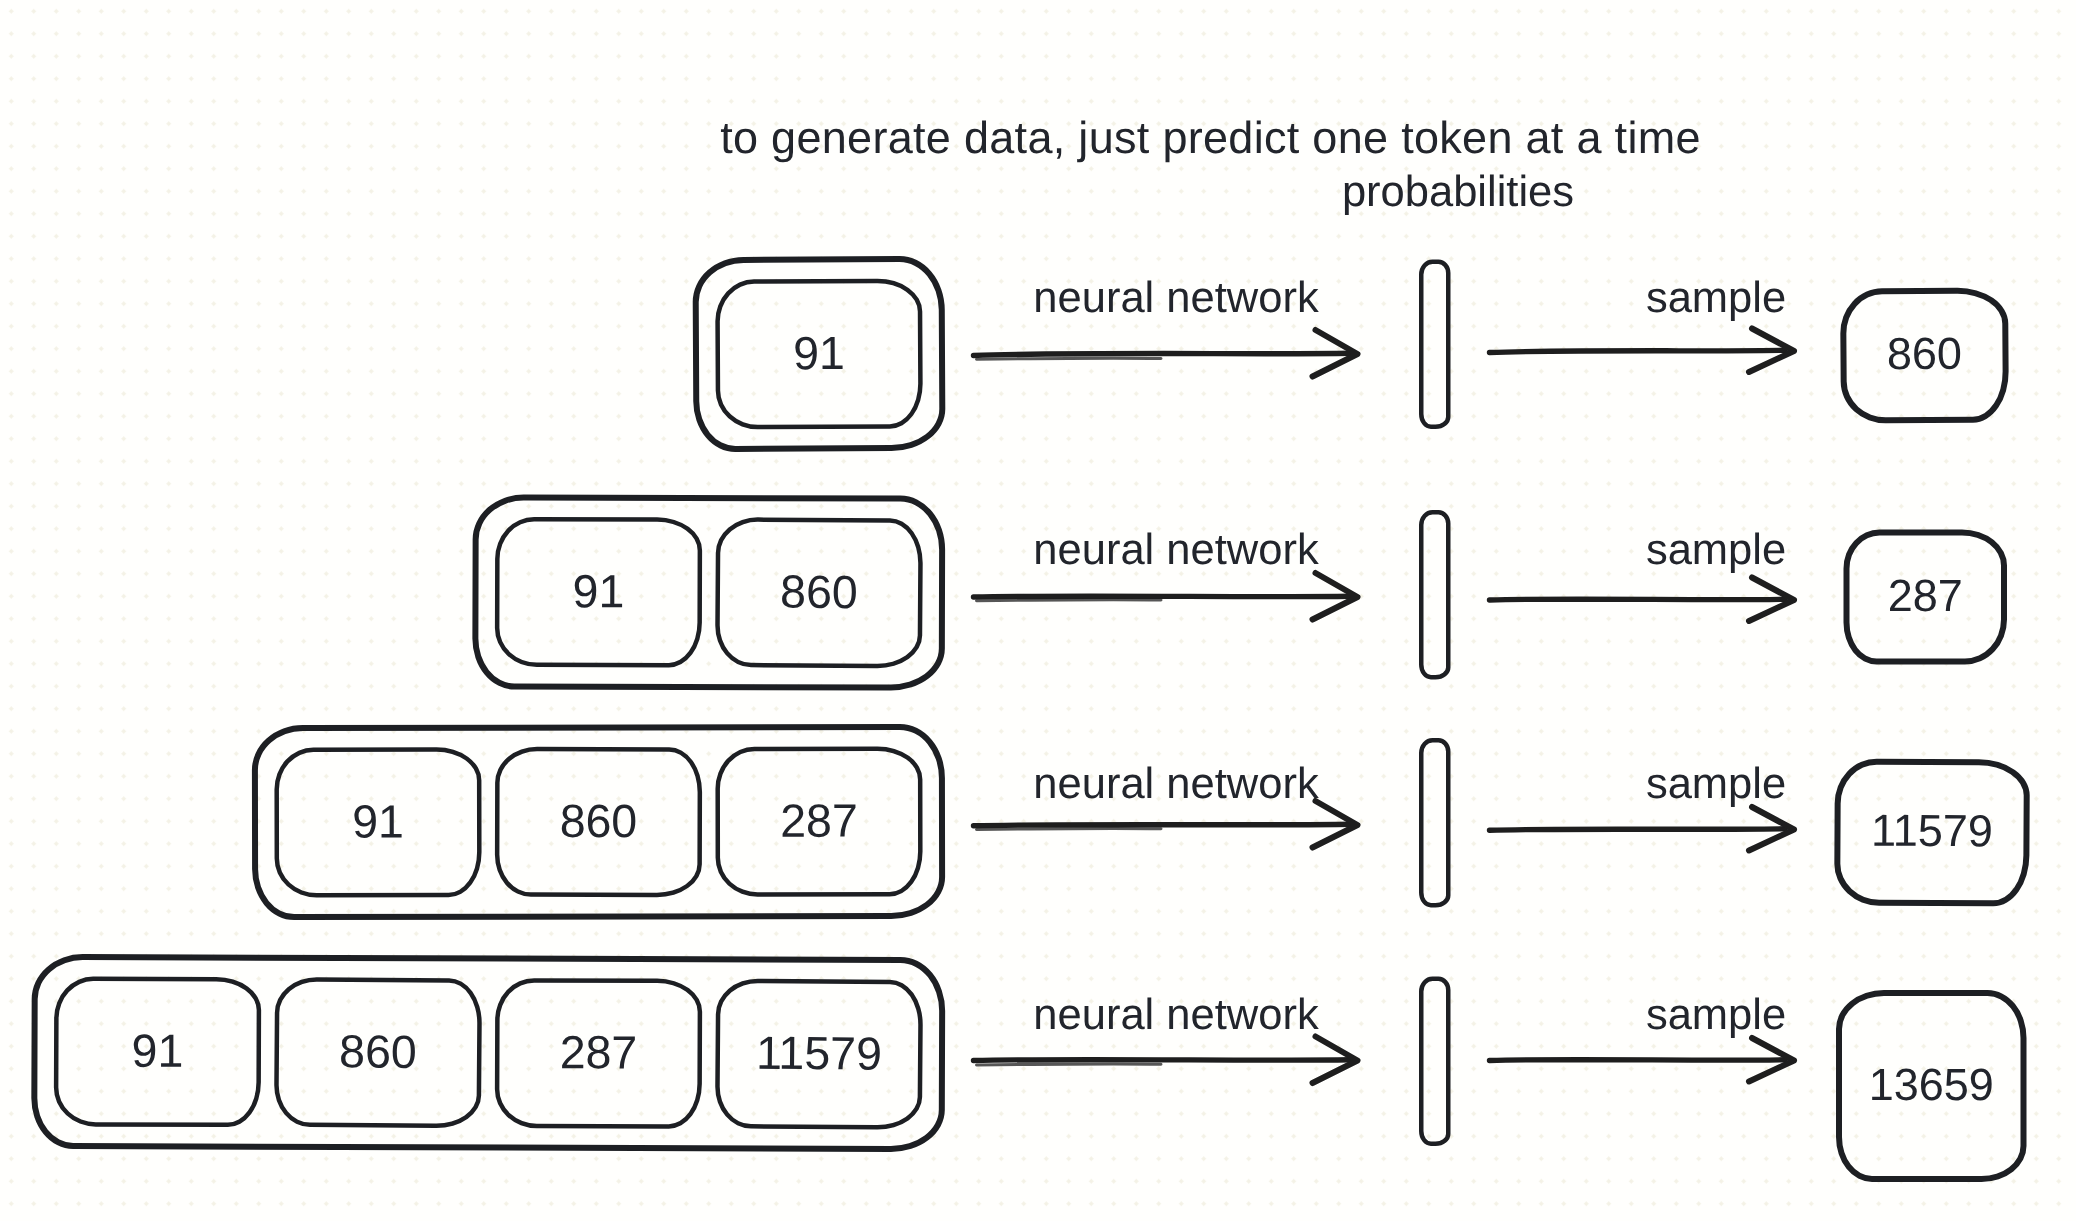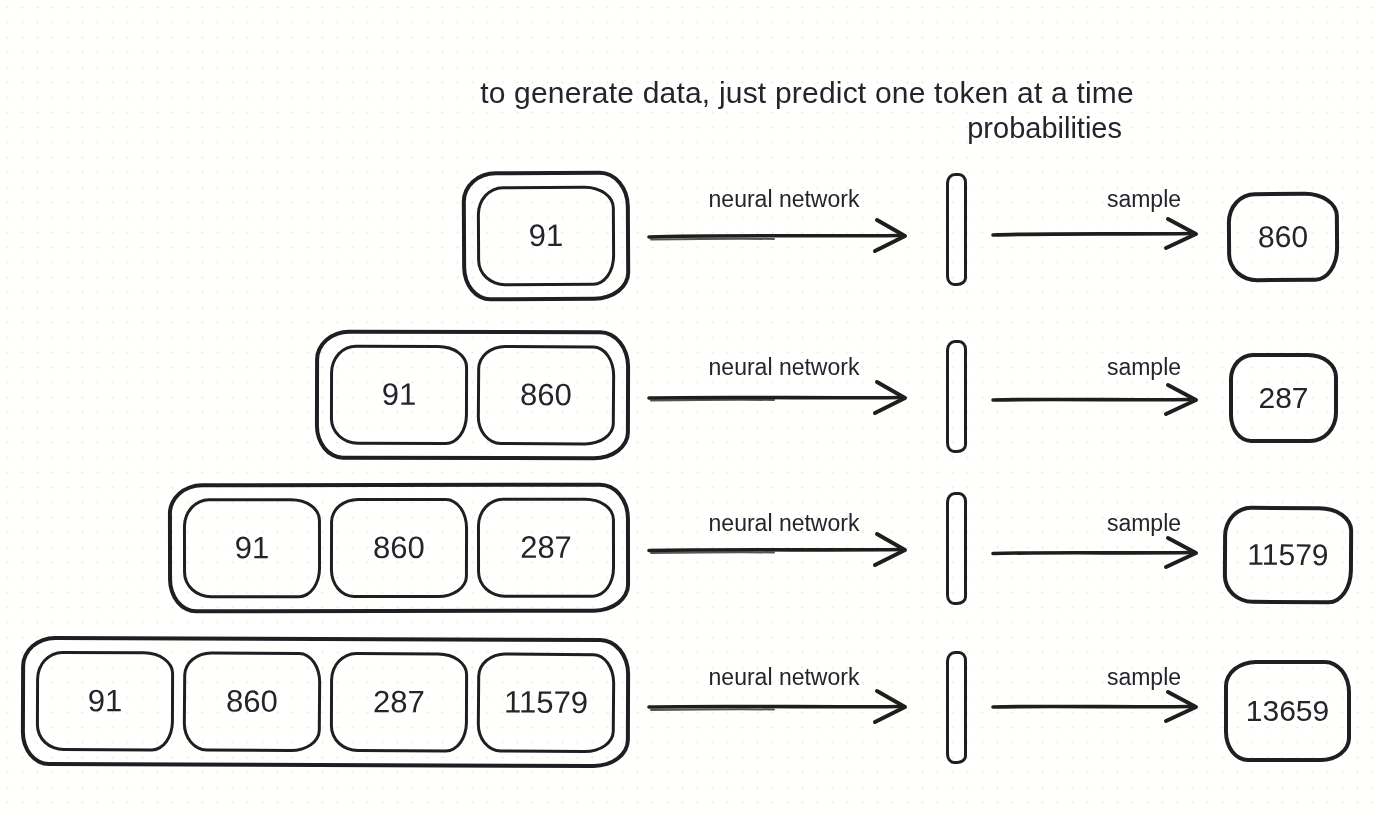--- a/index.html
+++ b/index.html
@@ -10,42 +10,42 @@
     background-size: 15px 15px;
     font-family:"Liberation Sans", "DejaVu Sans", sans-serif;
     color:#22252c;
   }
   .title {
     position:absolute; top:28px; left:340px; width:934px;
     text-align:center; font-size:30px; letter-spacing:0.2px;margin-top:48px;
   }
   .prob-label {
     position:absolute; top:112px; left:822px; width:300px;
-    text-align:right; font-size:29px;
+    text-align:center; font-size:29px;
   }
   .token-container {
     position:absolute; right:754px;
     display:flex; gap:9px; padding:11px; align-items:center;
     border:4.5px solid #1d1f23;
     border-radius:34px 30px 36px 28px / 30px 36px 28px 34px;
     background:transparent;
   }
   .r0c { top:171px; transform:rotate(-0.3deg); }
   .r1c { top:330px; transform:rotate(0.15deg); }
   .r2c { top:483px; transform:rotate(-0.1deg); }
   .r3c { top:637px; transform:rotate(0.2deg); }
   .token {
     width:138px; height:100px; box-sizing:border-box;
     display:flex; align-items:center; justify-content:center;
     border:3.5px solid #1d1f23; font-size:31px;
     border-radius:26px 30px 22px 28px / 28px 22px 30px 26px;
   }
   .token:nth-child(even){ border-radius:28px 22px 30px 24px / 24px 30px 22px 28px; transform:rotate(0.25deg); }
   .nn-label, .sample-label {
-    position:absolute; text-align:center; font-size:23px; line-height:30px;
+    position:absolute; text-align:center; font-size:29px; line-height:30px;
   }
   .nn-label { left:648px; width:272px; }
   .sample-label { left:1044px; width:200px; }
   .arrow { position:absolute; height:44px; }
   .arrow path { stroke:#1e1e1e; fill:none; stroke-linecap:round; stroke-linejoin:round; }
   .arrow .shaft { stroke-width:3.6px; }
   .arrow .shaft2 { stroke-width:2px; opacity:.75; }
   .arrow .head { stroke-width:4px; }
   .arrow.nn { left:646px; width:272px; }
   .arrow.sample { left:990px; width:218px; }
@@ -55,21 +55,21 @@
   }
   .output {
     position:absolute; box-sizing:border-box;
     display:flex; align-items:center; justify-content:center;
     border:4px solid #1d1f23; font-size:30px;
     border-radius:28px 34px 24px 30px / 30px 24px 34px 28px;
   }
   .out0 { left:1227px; top:192px; width:112px; height:90px; transform:rotate(-0.4deg); }
   .out1 { left:1229px; top:353px; width:109px; height:90px; border-radius:24px 30px 28px 22px / 26px 24px 30px 28px; }
   .out2 { left:1223px; top:506px; width:130px; height:98px; transform:rotate(0.3deg); }
-  .out3 { left:1224px; top:660px; width:127px; height:102px; border-radius:32px 26px 30px 24px / 26px 32px 24px 30px; }
+  .out3 { left:1224px; top:660px; width:127px; height:128px; border-radius:32px 26px 30px 24px / 26px 32px 24px 30px; }
 </style>
 </head>
 <body>
 
 <div class="canvas">
 
   <div class="title">to generate data, just predict one token at a time</div>
   <div class="prob-label">probabilities</div>
 
   <div class="token-container r0c">

